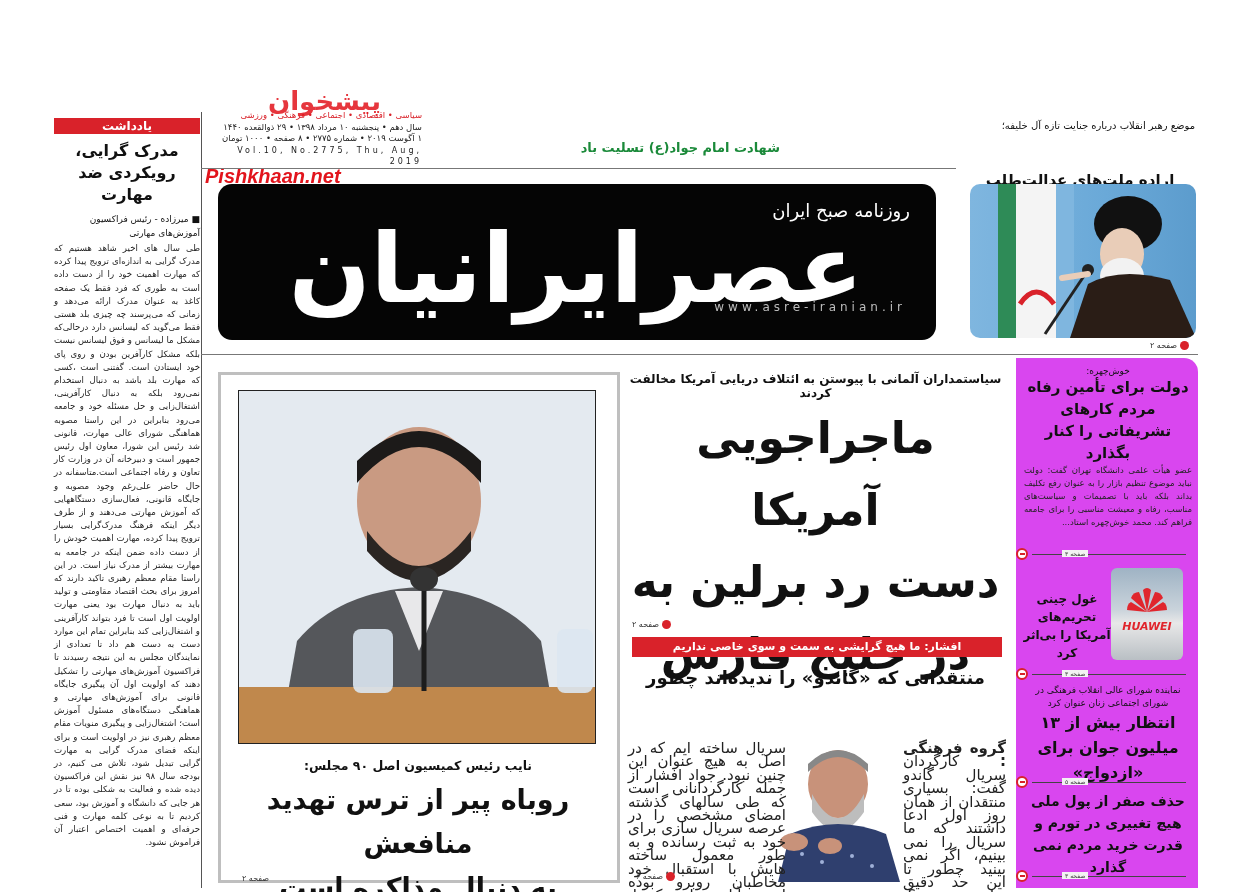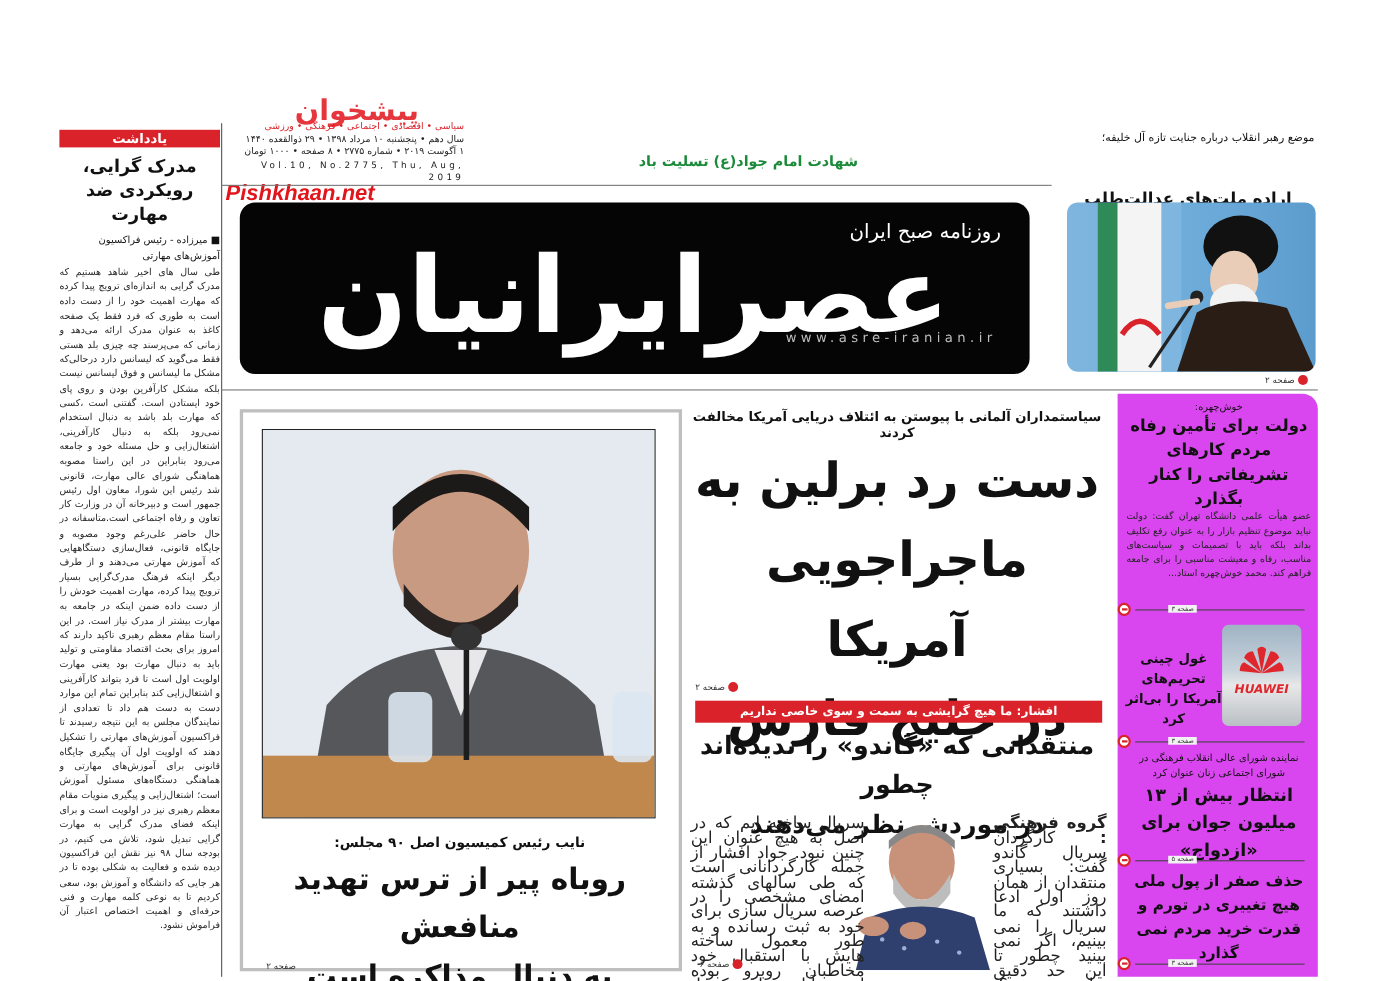--- a/index.html
+++ b/index.html
@@ -33,21 +33,21 @@
   .page-ref{font-size:8px;color:#333;display:flex;align-items:center;gap:3px;direction:rtl;}
   .page-ref .dot{width:9px;height:9px;border-radius:50%;background:#d9222a;display:inline-block;}
   
   #photo-frame{left:218px;top:372px;width:396px;height:505px;border:3px solid #bfbfbf;background:#fff;}
   #portrait{left:238px;top:390px;width:356px;height:352px;border:1px solid #222;overflow:hidden;background:linear-gradient(180deg,#e7edf3 0%,#dfe5ec 55%,#b8874d 75%,#c9975a 100%);}
   #portrait-kicker{left:228px;top:758px;width:380px;font-weight:bold;font-size:12.5px;text-align:center;}
   #portrait-title{left:228px;top:778px;width:380px;font-weight:bold;font-size:27px;line-height:44px;text-align:center;}
   #main-kicker{left:628px;top:372px;width:375px;font-weight:bold;font-size:12px;text-align:center;}
   #main-title{left:628px;top:402px;width:375px;font-weight:bold;font-size:44px;line-height:72px;text-align:center;}
   #red-strip{left:632px;top:637px;width:370px;height:20px;background:#d9222a;color:#fff;font-weight:bold;font-size:11px;line-height:20px;text-align:center;}
-  #gandu-title{left:628px;top:660px;width:375px;font-weight:bold;font-size:23px;line-height:36px;text-align:center;}
+  #gandu-title{left:628px;top:660px;width:375px;font-weight:bold;font-size:18px;line-height:36px;text-align:center;}
   .col-text{font-size:15px;line-height:13.4px;color:#222;text-align:justify;}
   #gandu-right{left:903px;top:742px;width:103px;}
   #gandu-left{left:628px;top:742px;width:158px;}
   #gandu-photo{left:772px;top:742px;width:132px;height:140px;overflow:hidden;}
   
   #sidebar{left:1016px;top:358px;width:182px;height:530px;background:#d946ef;border-radius:0 14px 0 0;}
   .sb-item{position:absolute;left:8px;width:168px;}
   .sb-kicker{font-size:9px;text-align:center;}
   .sb-title{font-weight:bold;font-size:15px;line-height:22px;text-align:center;}
   .sb-body{font-size:8.5px;line-height:13px;text-align:justify;color:#222;}
@@ -135,33 +135,32 @@
 <div id="portrait-title" class="abs rtl" style="text-align:center;">
   <div>روباه پیر از ترس تهدید منافعش</div>
   <div>به دنبال مذاکره است</div>
 </div>
 <div class="abs page-ref" style="left:242px;top:874px;">
   <span>صفحه ۲</span>
 </div>
 
 <div id="main-kicker" class="abs rtl" style="text-align:center;">سیاستمداران آلمانی با پیوستن به ائتلاف دریایی آمریکا مخالفت کردند</div>
 <div id="main-title" class="abs rtl" style="text-align:center;">
+  <div>ماجراجویی آمریکا</div>
   <div>دست رد برلین به</div>
-  <div>ماجراجویی آمریکا</div>
   <div>در خلیج فارس</div>
 </div>
 <div class="abs page-ref" style="left:632px;top:620px;">
   <span class="dot"></span>
   <span>صفحه ۲</span>
 </div>
 
 <div id="red-strip" class="abs rtl" style="text-align:center;">افشار: ما هیچ گرایشی به سمت و سوی خاصی نداریم</div>
 <div id="gandu-title" class="abs rtl" style="text-align:center;">
   <div>منتقدانی که «گاندو» را ندیده‌اند چطور</div>
-  <div>در موردش نظر می‌دهند</div>
 </div>
 <div id="gandu-right" class="abs rtl col-text">
   <b>گروه فرهنگی :</b>
   <span>کارگردان سریال گاندو گفت: بسیاری منتقدان از همان روز اول ادعا داشتند که ما سریال را نمی بینیم، اگر نمی بینید چطور تا این حد دقیق نظر می دهید؟، اگر هم سریال را می بینید خواهشا با دقت اثر را ببینید، برخی از منتقدان اعتقاد داشتند که ما کنایه زده و به قصد تهدید و تخریب</span>
 </div>
 <div id="gandu-photo" class="abs">
   <svg width="132" height="140" viewBox="0 0 132 140">
     <ellipse cx="66" cy="42" rx="30" ry="34" fill="#c8927a"></ellipse>
     <path d="M36 30 Q66 0 96 30 L96 22 Q66 -6 36 22 Z" fill="#888"></path>
     <path d="M40 52 Q66 100 92 52 L92 70 Q66 108 40 70 Z" fill="#bdbdbd"></path>

